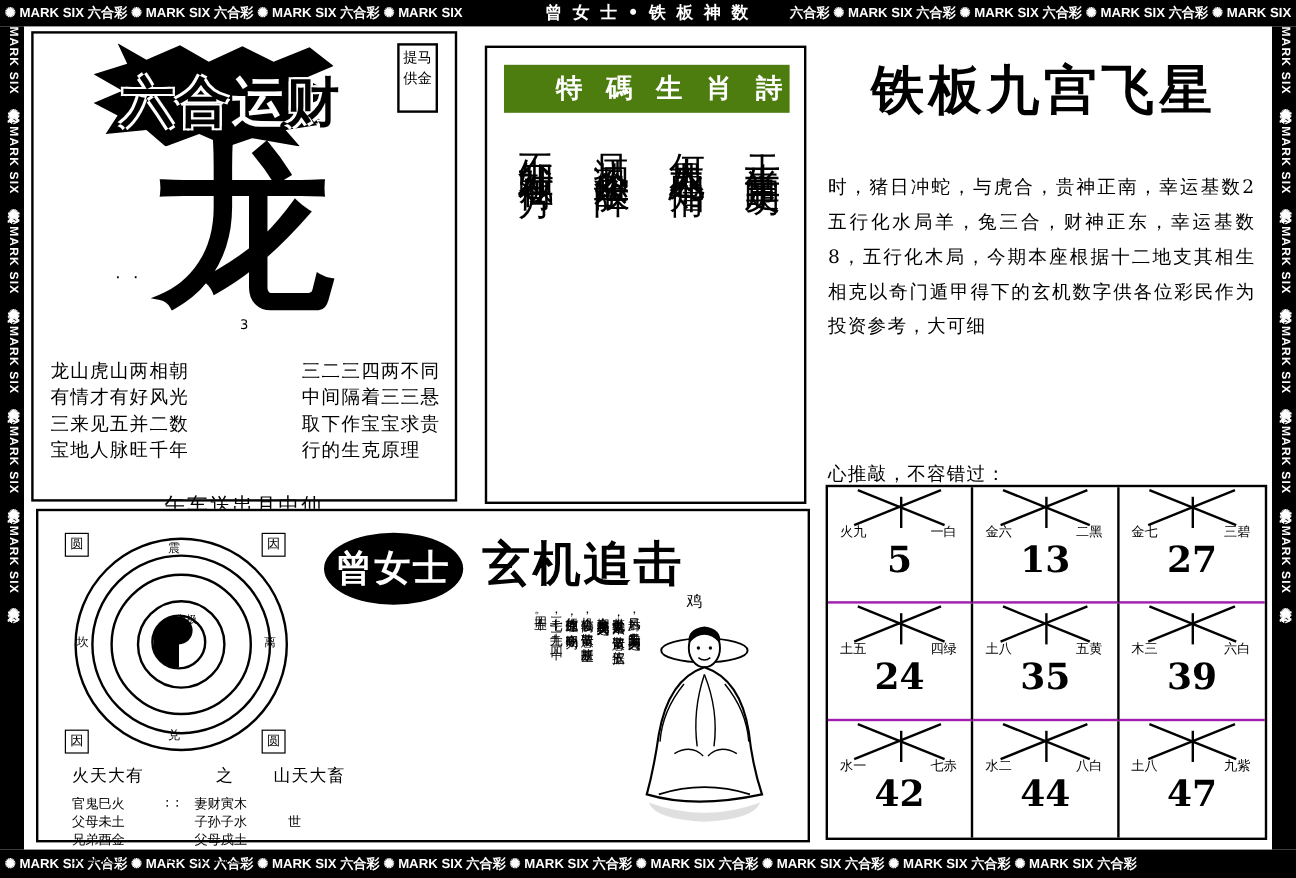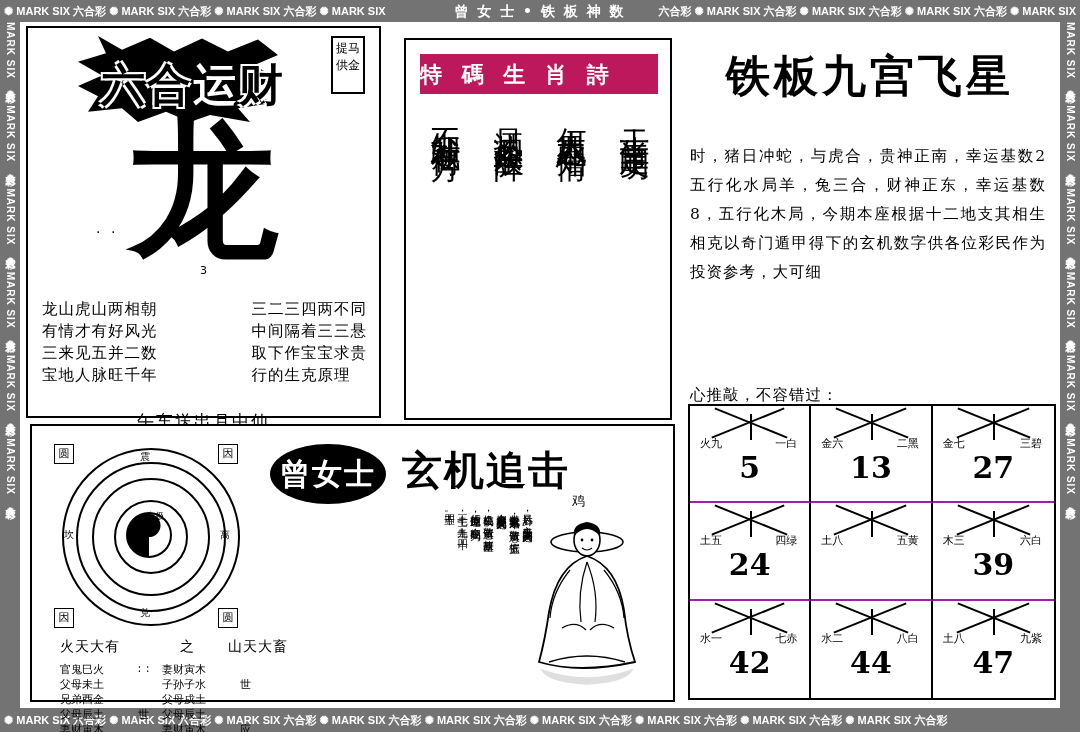--- a/index.html
+++ b/index.html
@@ -5,21 +5,21 @@
   html,body{margin:0;padding:0;}
   body{
     width:1080px;height:732px;background:#ffffff;
     font-family:"DejaVu Sans","Liberation Sans",sans-serif;
     color:#000;overflow:hidden;position:relative;
   }
   .page{position:relative;width:1080px;height:732px;background:#fff;}
 
   
   .mark-strip{
-    position:absolute;background:#737373;color:#fff;
+    position:absolute;background:#000000;color:#fff;
     font-family:"Liberation Sans",sans-serif;
     font-weight:bold;overflow:hidden;white-space:nowrap;
   }
   .mark-top{left:0;top:0;width:1080px;height:22px;line-height:22px;font-size:11px;}
   .mark-bottom{left:0;bottom:0;width:1080px;height:24px;line-height:24px;font-size:11px;}
   .mark-left{left:0;top:22px;width:20px;height:686px;}
   .mark-right{right:0;top:22px;width:20px;height:686px;}
   .vert-inner{
     position:absolute;left:50%;top:0;transform:translateX(-50%);
     writing-mode:vertical-rl;text-orientation:mixed;
@@ -68,23 +68,23 @@
   .verse-wrap{position:absolute;left:14px;top:270px;width:325px;display:flex;justify-content:space-between;}
   .verse-col{font-family:"DejaVu Serif","Liberation Serif",serif;font-size:15.5px;line-height:22px;letter-spacing:1px;}
   .verse-foot{
     position:absolute;left:0;right:0;top:382px;text-align:center;
     font-family:"DejaVu Serif","Liberation Serif",serif;font-size:17px;letter-spacing:2px;
   }
 
   
   .panel-poem{left:404px;top:38px;width:268px;height:382px;}
   .poem-head{
-    position:absolute;left:14px;top:14px;width:238px;height:40px;background:#be185d;color:#fff;
-    font-family:"DejaVu Serif","Liberation Serif",serif;
-    font-size:22px;letter-spacing:6px;text-align:left;line-height:40px;font-weight:bold;
+    position:absolute;left:14px;top:14px;width:238px;height:40px;background:#4d7c0f;color:#fff;
+    font-family:"DejaVu Serif","Liberation Serif",serif;
+    font-size:22px;letter-spacing:6px;text-align:right;line-height:40px;font-weight:bold;
   }
   .poem-body{
     position:absolute;left:8px;top:64px;width:252px;height:300px;
     display:flex;flex-direction:row-reverse;justify-content:space-around;
   }
   .poem-col{
     writing-mode:vertical-rl;text-orientation:upright;
     font-family:"DejaVu Serif","Liberation Serif",serif;
     font-size:30px;line-height:36px;letter-spacing:4px;
   }
@@ -268,20 +268,21 @@
         <div class="lbl-l">土五</div>
         <div class="lbl-r">四绿</div>
         <div class="num">24</div>
       </div>
       <div class="cell">
         <div class="slash"></div>
         <div class="slash2"></div>
         <div class="vline"></div>
         <div class="lbl-l">土八</div>
         <div class="lbl-r">五黄</div>
+        <div class="num">35</div>
       </div>
       <div class="cell">
         <div class="slash"></div>
         <div class="slash2"></div>
         <div class="vline"></div>
         <div class="lbl-l">木三</div>
         <div class="lbl-r">六白</div>
         <div class="num">39</div>
       </div>
       <div class="cell">

